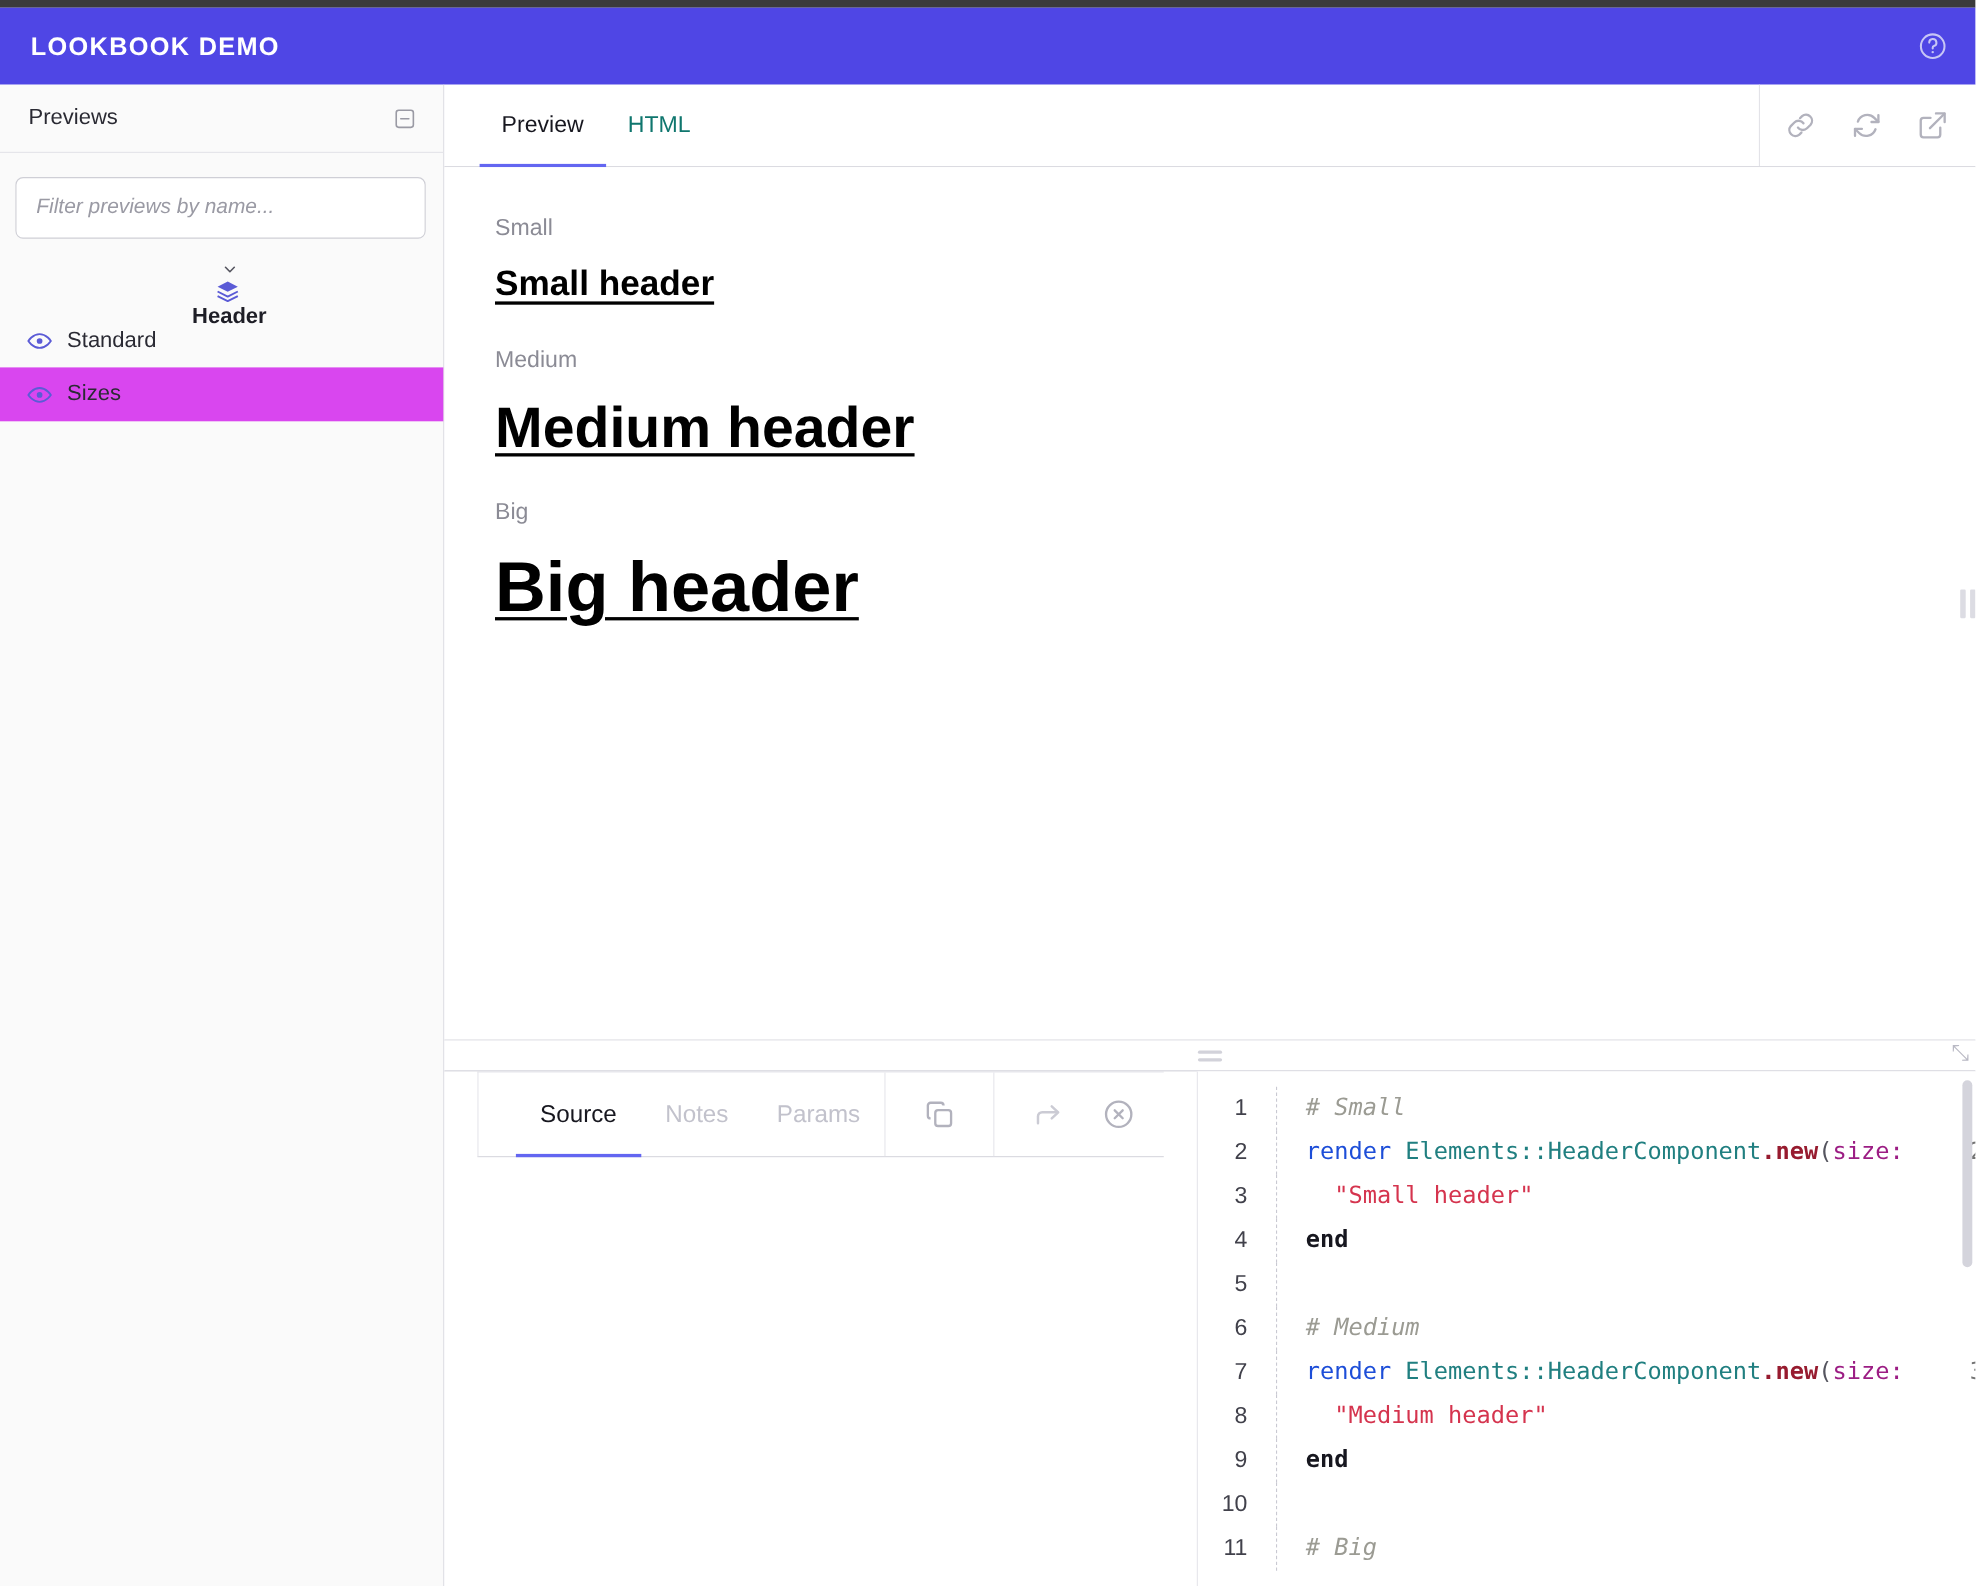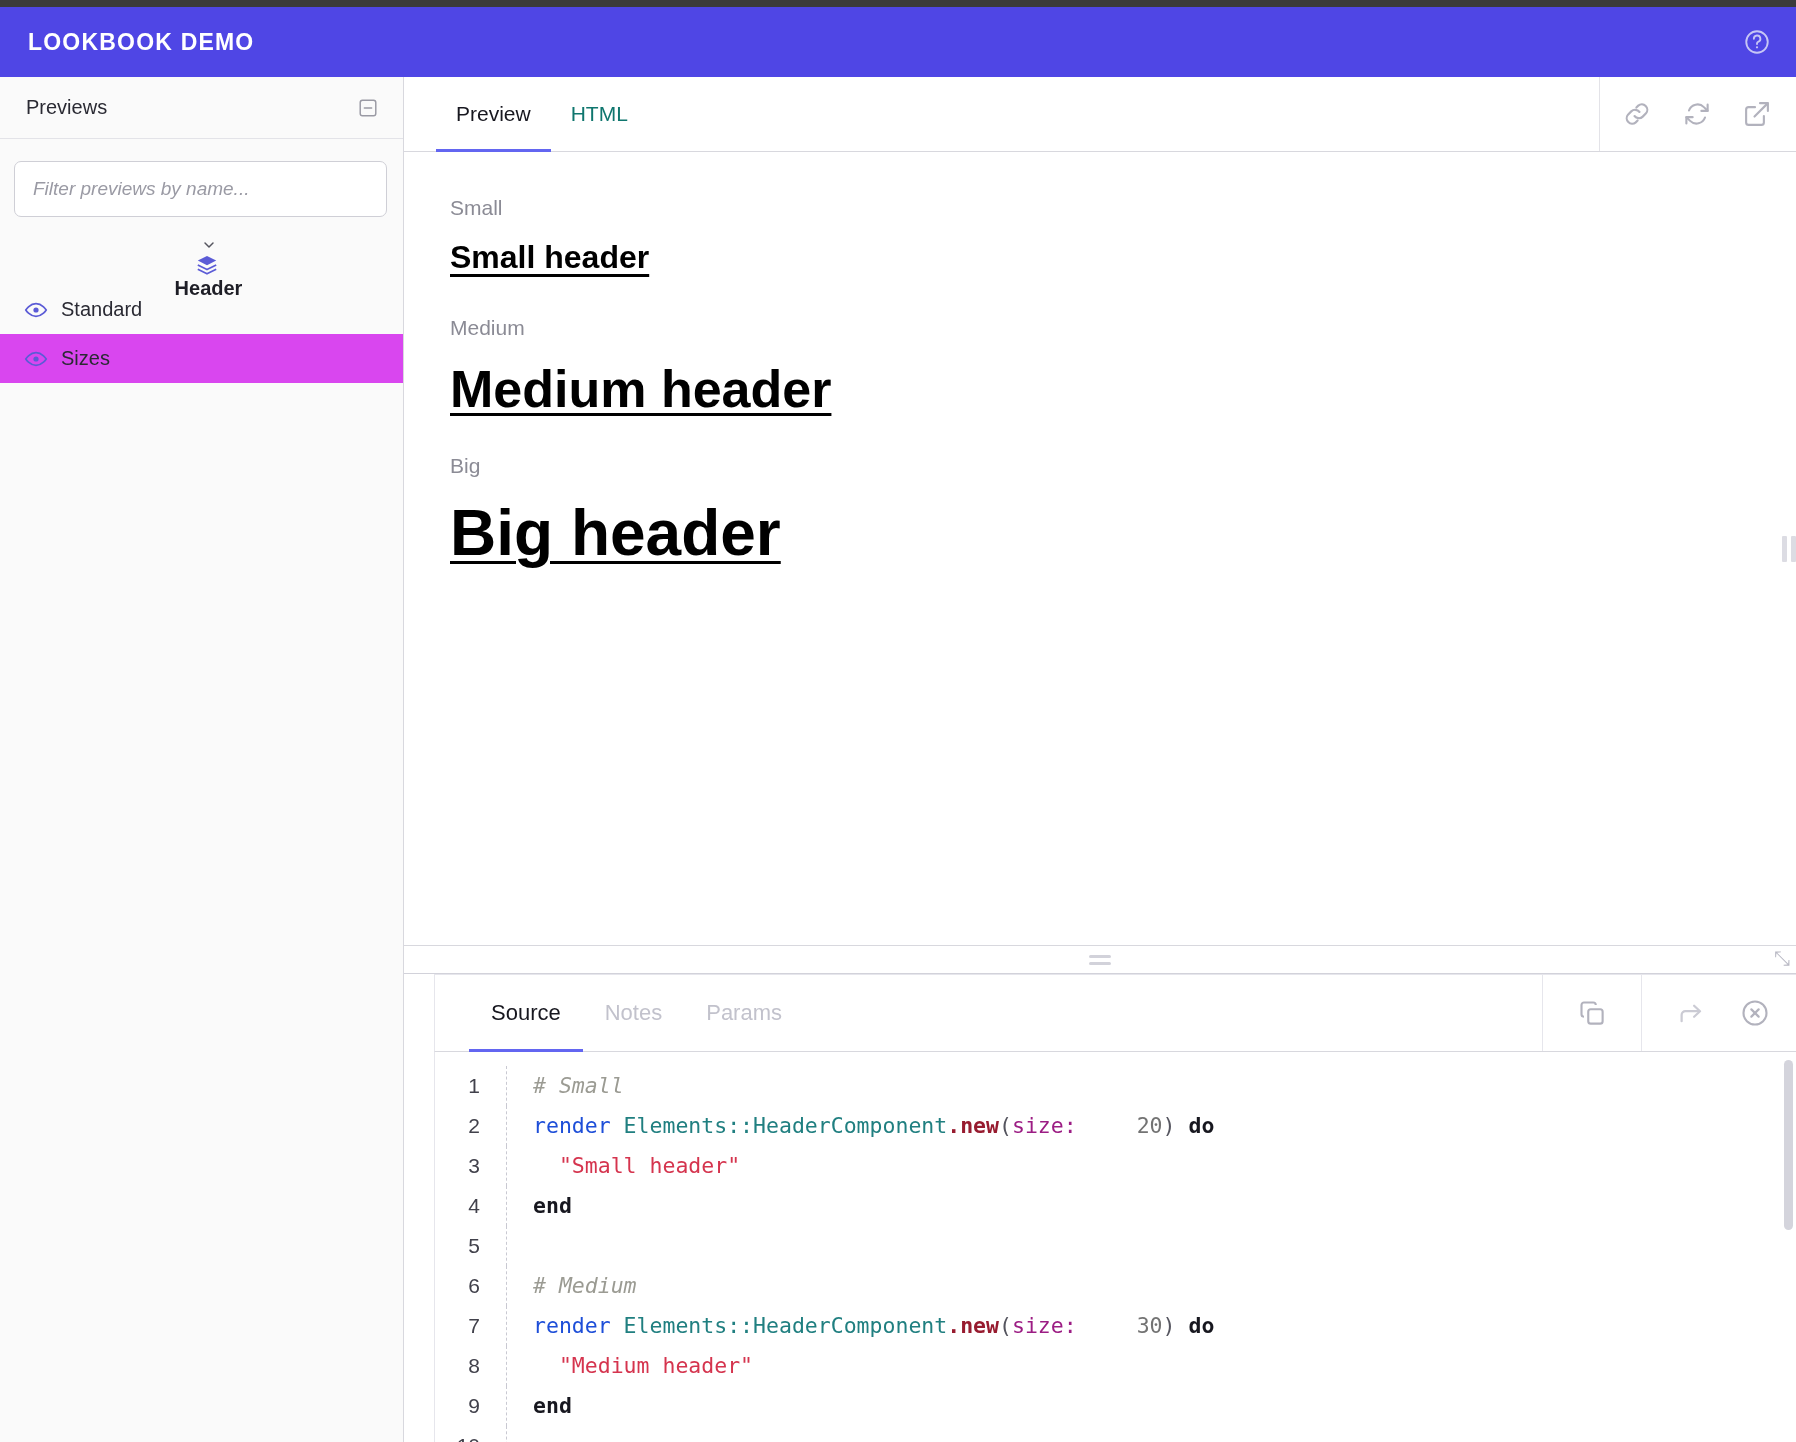--- a/index.html
+++ b/index.html
@@ -183,21 +183,21 @@
     position: absolute; right: 6px; top: 2px;
     color: #b9b9c4;
     font-size: 20px;
     line-height: 1;
   }
 
   
   .source-panel {
     height: 468px;
     display: flex;
-    flex-direction: column;
+    flex-direction: row;
     background: #ffffff;
     min-height: 0;
   }
   .source-tabbar {
     height: 78px;
     border-bottom: 1px solid #d8d8de;
     border-top: 1px solid #e6e6ec;
     display: flex;
     align-items: stretch;
     margin-left: 30px;

